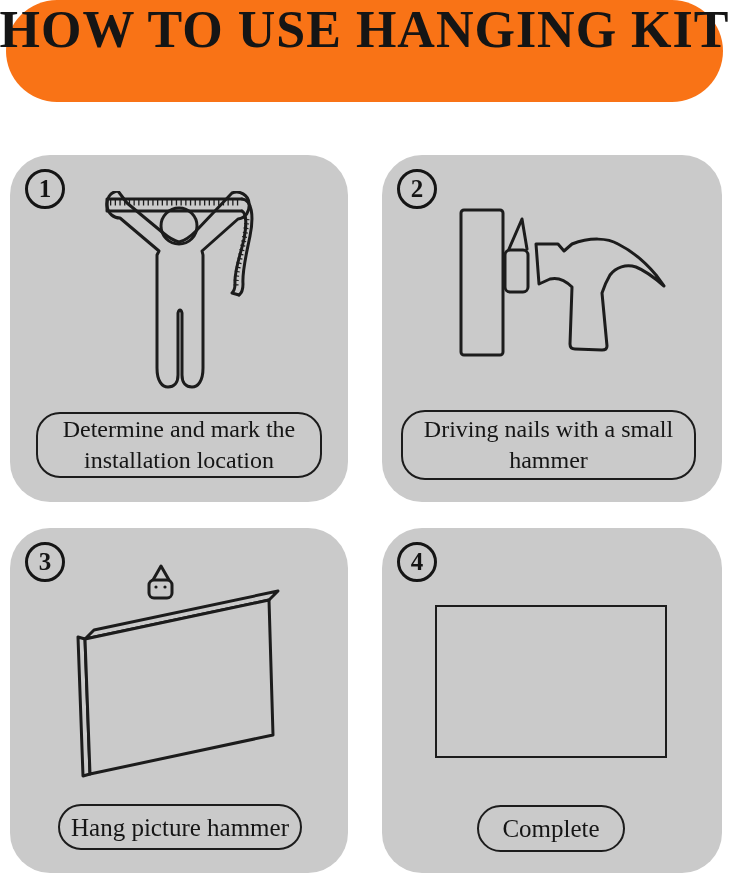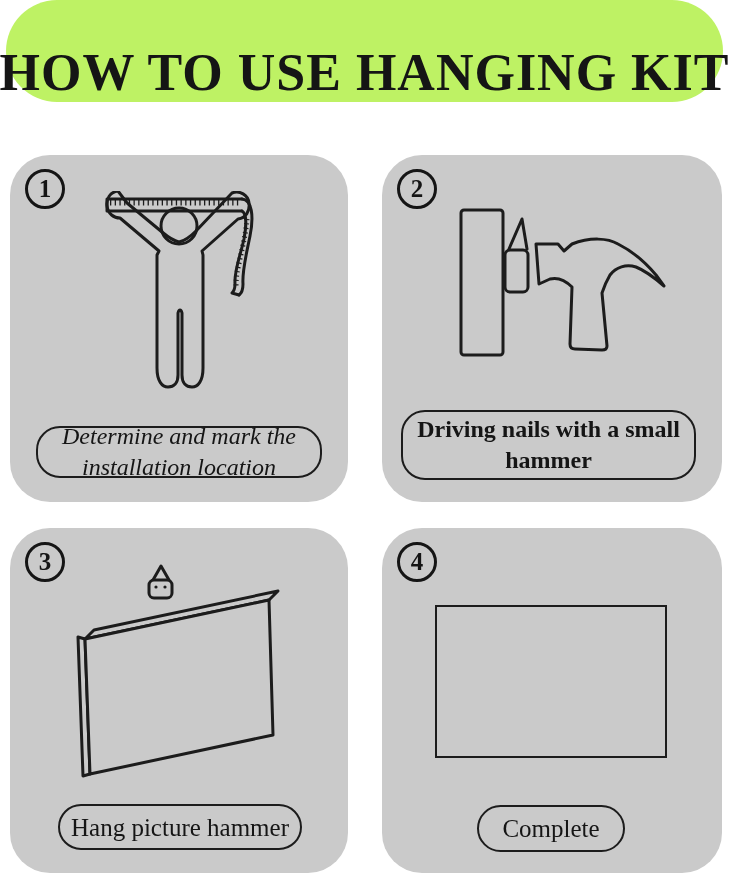--- a/index.html
+++ b/index.html
@@ -6,22 +6,22 @@
   body{
     width:729px;height:879px;background:#ffffff;
     font-family:"Liberation Serif", serif;
     position:relative;overflow:hidden;color:#111;
   }
   #page{position:relative;width:729px;height:879px;}
 
   
   .title-pill{
     position:absolute;left:6px;top:0;width:717px;height:102px;
-    background:#bef264;border-radius:51px;
-    display:flex;align-items:flex-end;justify-content:center;
+    background:#f97316;border-radius:51px;
+    display:flex;align-items:flex-start;justify-content:center;
   }
   .title-pill h1{
     margin:0;font-size:52px;font-weight:700;letter-spacing:1px;
     color:#151515;white-space:nowrap;
   }
 
   
   .card{
     position:absolute;background:#cacaca;border-radius:40px;
   }
@@ -36,22 +36,22 @@
     display:flex;align-items:center;justify-content:center;
     font-size:25px;font-weight:700;color:#151515;
   }
 
   .caption{
     position:absolute;border:2px solid #1c1c1c;border-radius:24px;
     display:flex;align-items:center;justify-content:center;
     text-align:center;font-size:24px;line-height:31px;color:#151515;
     box-sizing:border-box;padding:2px 10px;
   }
-  #card1 .caption{left:26px;bottom:24px;width:286px;height:52px;font-style:italic;}
-  #card2 .caption{left:19px;bottom:22px;width:295px;height:70px;font-weight:bold;}
+  #card1 .caption{left:26px;bottom:24px;width:286px;height:66px;}
+  #card2 .caption{left:19px;bottom:22px;width:295px;height:70px;}
   #card3 .caption{left:48px;bottom:23px;width:244px;height:46px;border-radius:23px;font-size:25px;}
   #card4 .caption{left:95px;bottom:21px;width:148px;height:47px;border-radius:24px;font-size:25px;margin-top:26px;}
 
   .icon-svg{position:absolute;}
   #person-icon{left:92px;top:36px;}
   #hammer-icon{left:76px;top:41px;}
   #frame3d-icon{left:30px;top:32px;}
 
   .flat-frame{
     position:absolute;left:53px;top:77px;width:232px;height:153px;

